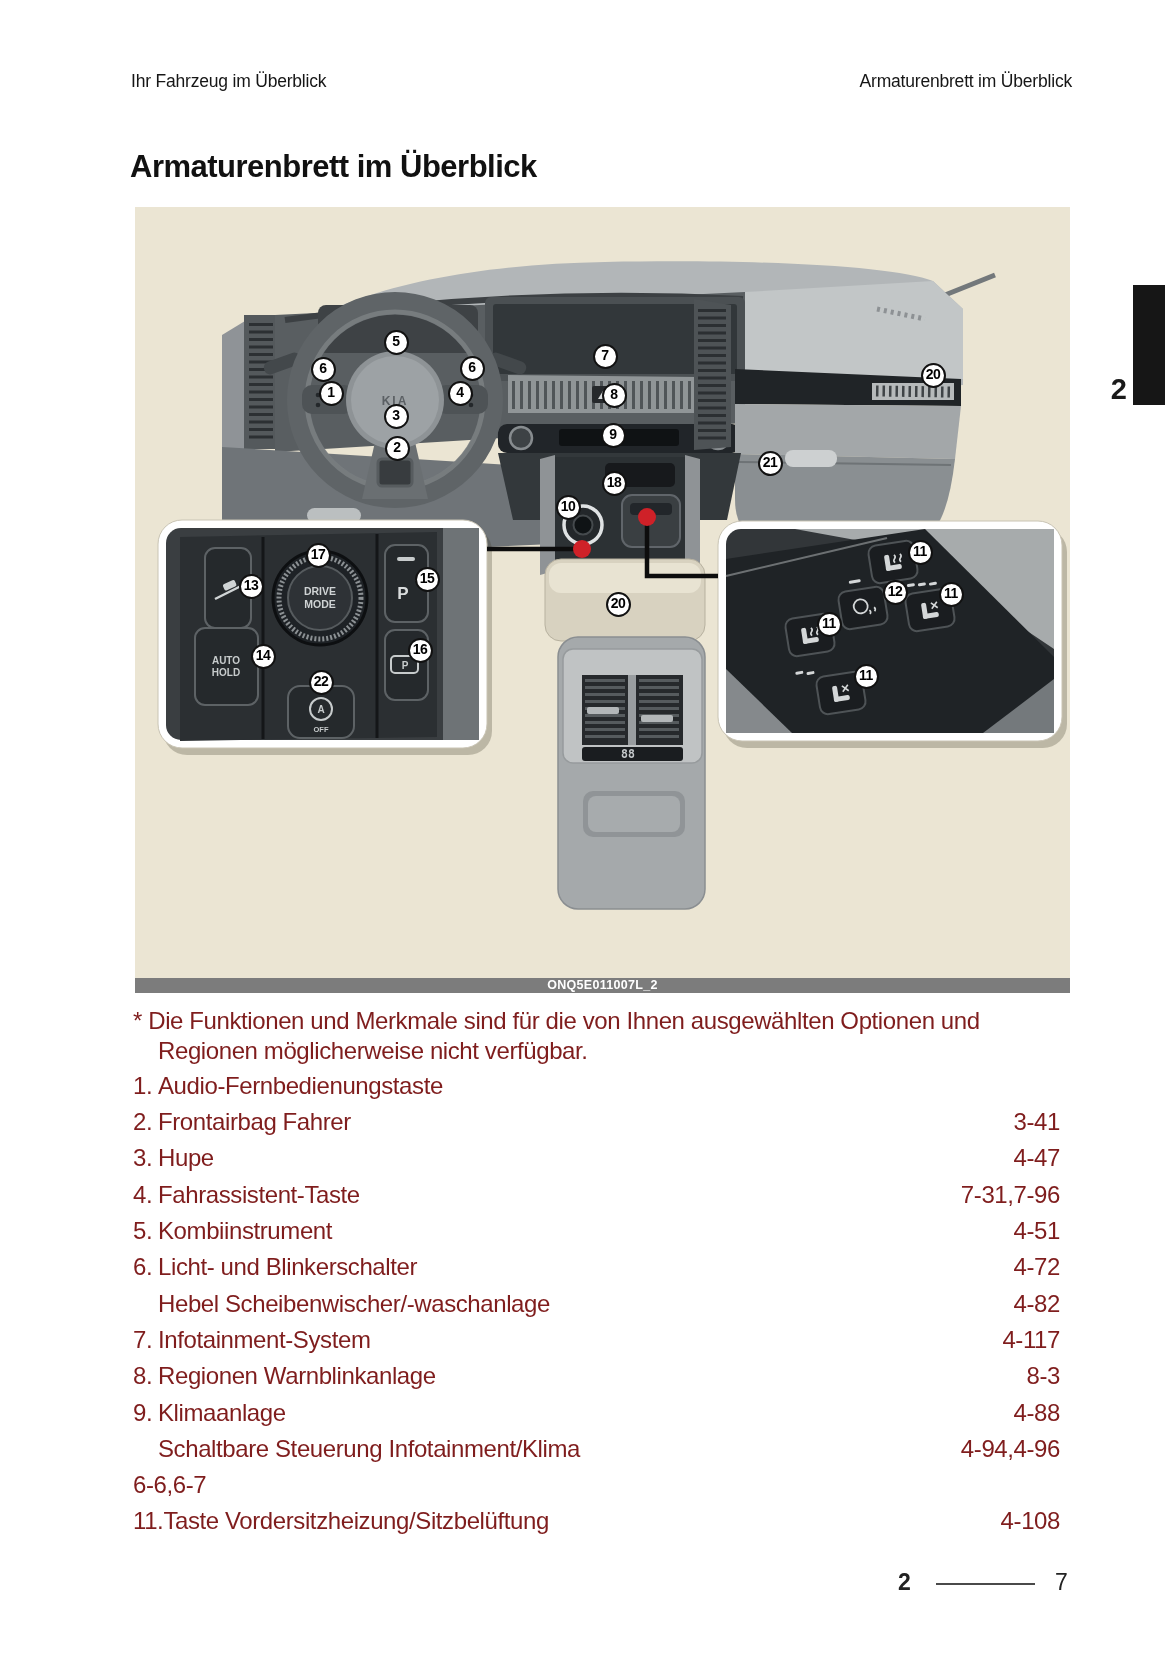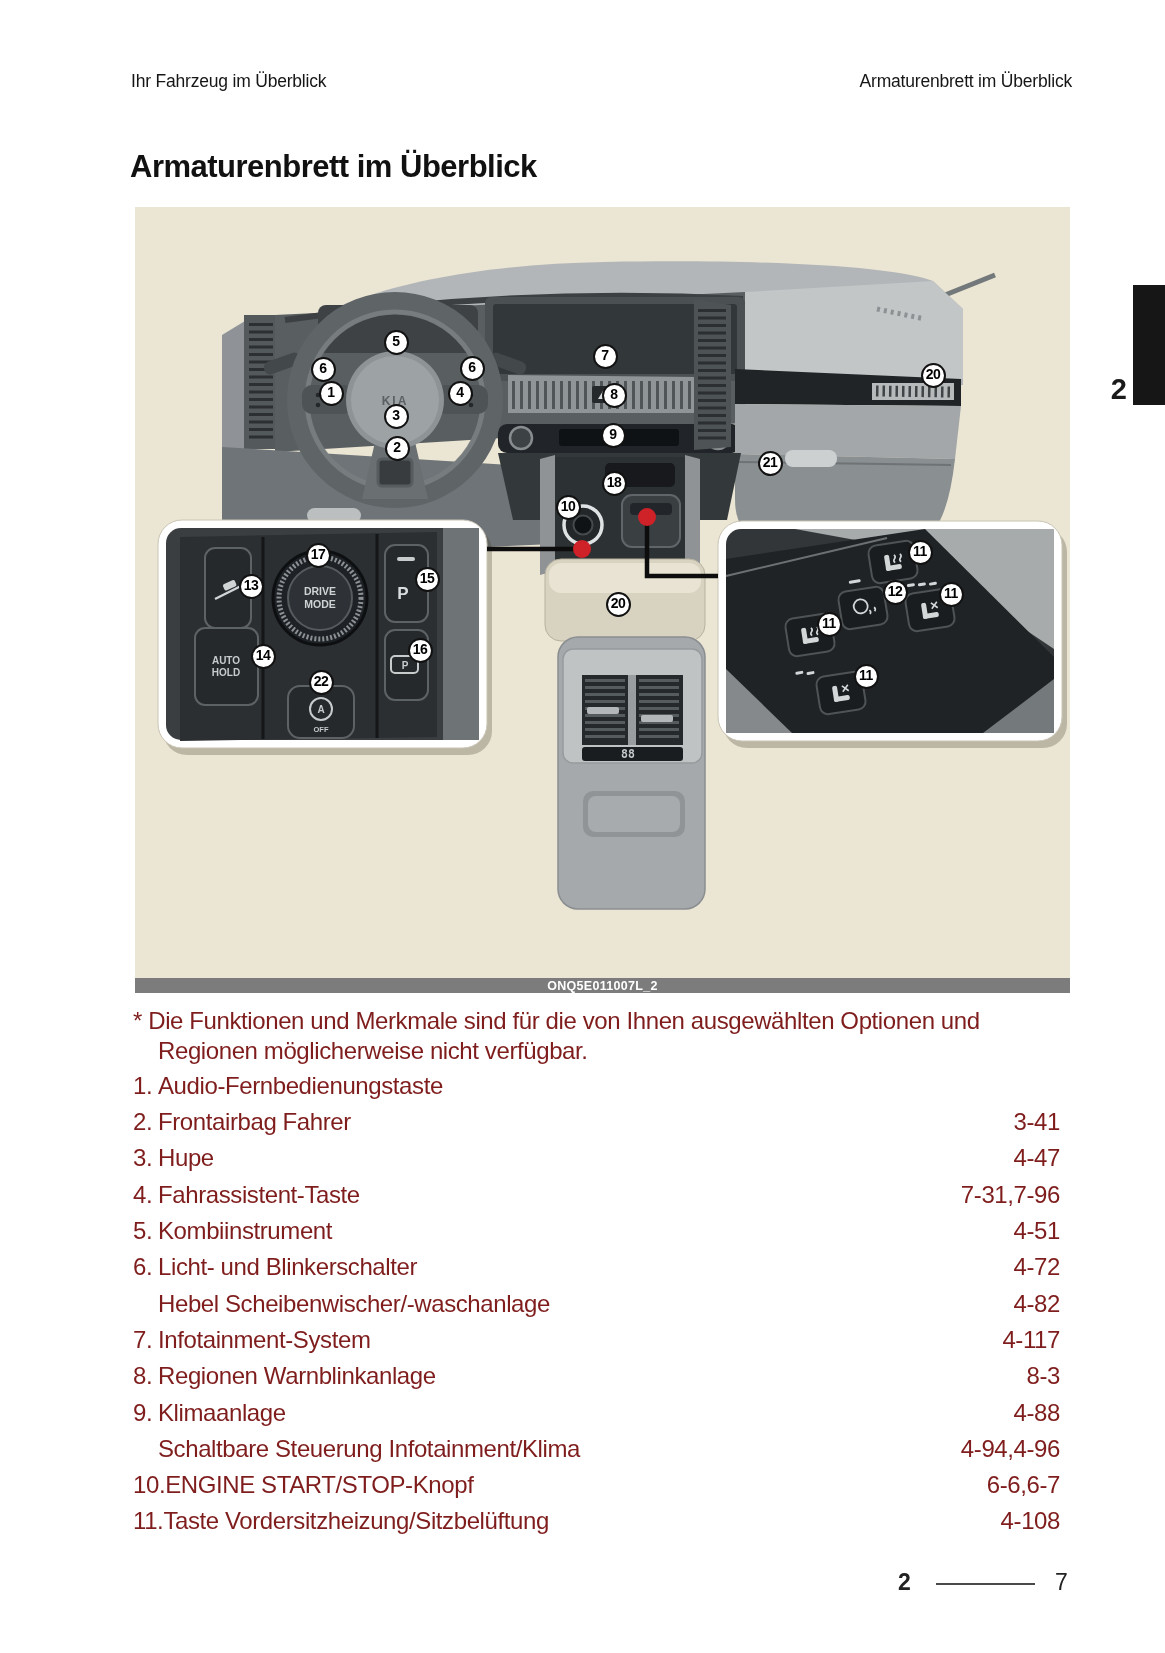--- a/index.html
+++ b/index.html
@@ -11,21 +11,21 @@
   .runhead.right{right:93px;text-align:right;}
   
   .title{position:absolute;left:130px;top:149px;font-size:31px;font-weight:bold;letter-spacing:-0.5px;color:#111;}
   
   .side-tab{position:absolute;right:0;top:285px;width:32px;height:120px;background:#161616;}
   .side-tab-num{position:absolute;right:38px;top:373px;font-size:29px;font-weight:bold;color:#1a1a1a;}
   
   .figure{position:absolute;left:135px;top:207px;width:935px;height:771px;background:#ebe5d3;}
   .figure svg{position:absolute;left:0;top:0;}
   .caption-bar{position:absolute;left:135px;top:978px;width:935px;height:15px;background:#7c7c7c;
-               display:flex;align-items:center;justify-content:center;}
+               display:flex;align-items:flex-start;justify-content:center;}
   .caption-bar span{font-size:12.5px;font-weight:bold;color:#ffffff;letter-spacing:0.3px;}
   
   .callout{position:absolute;width:25px;height:25px;border-radius:50%;background:#ffffff;
            border:2.5px solid #111;box-sizing:border-box;text-align:center;
            font-size:14px;font-weight:bold;line-height:19px;color:#000;letter-spacing:-0.5px;z-index:6;}
   
   .fn,.row{position:absolute;left:133px;width:927px;font-size:24px;letter-spacing:-0.4px;
            color:#7f1d1d;line-height:30px;}
   .row{display:flex;justify-content:space-between;}
   .row .left{display:flex;}
@@ -341,24 +341,20 @@
       </span>
     <span class="pg">4-88</span>
   </div>
   <div class="row sub" style="top:1434px">
     <span class="left">
         <span>Schaltbare Steuerung Infotainment/Klima</span>
       </span>
     <span class="pg">4-94,4-96</span>
   </div>
   <div class="row" style="top:1470px">
-    <span class="left">
-        <span class="num">10.</span>
-        <span>ENGINE START/STOP-Knopf</span>
-      </span>
     <span class="pg">6-6,6-7</span>
   </div>
   <div class="row" style="top:1506px">
     <span class="left">
         <span class="num">11.</span>
         <span>Taste Vordersitzheizung/Sitzbelüftung</span>
       </span>
     <span class="pg">4-108</span>
   </div>
 

